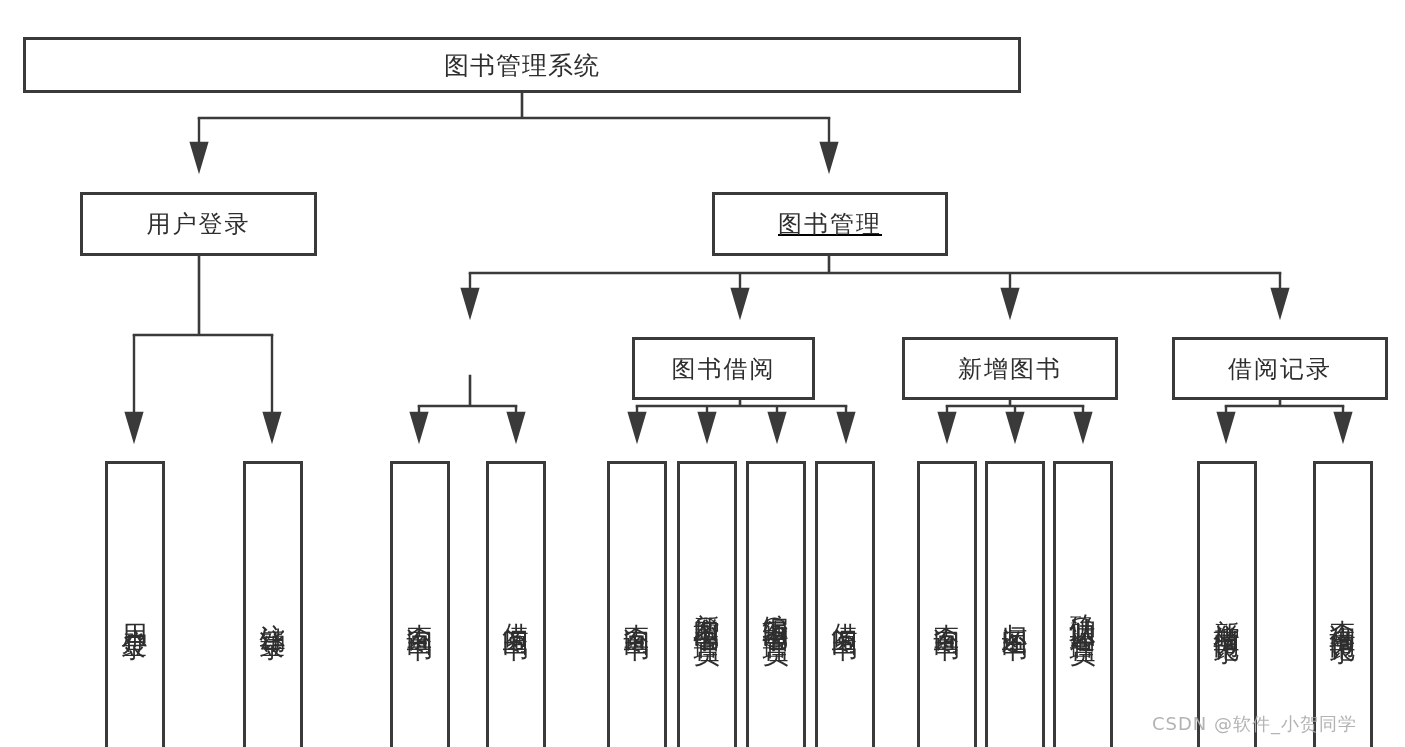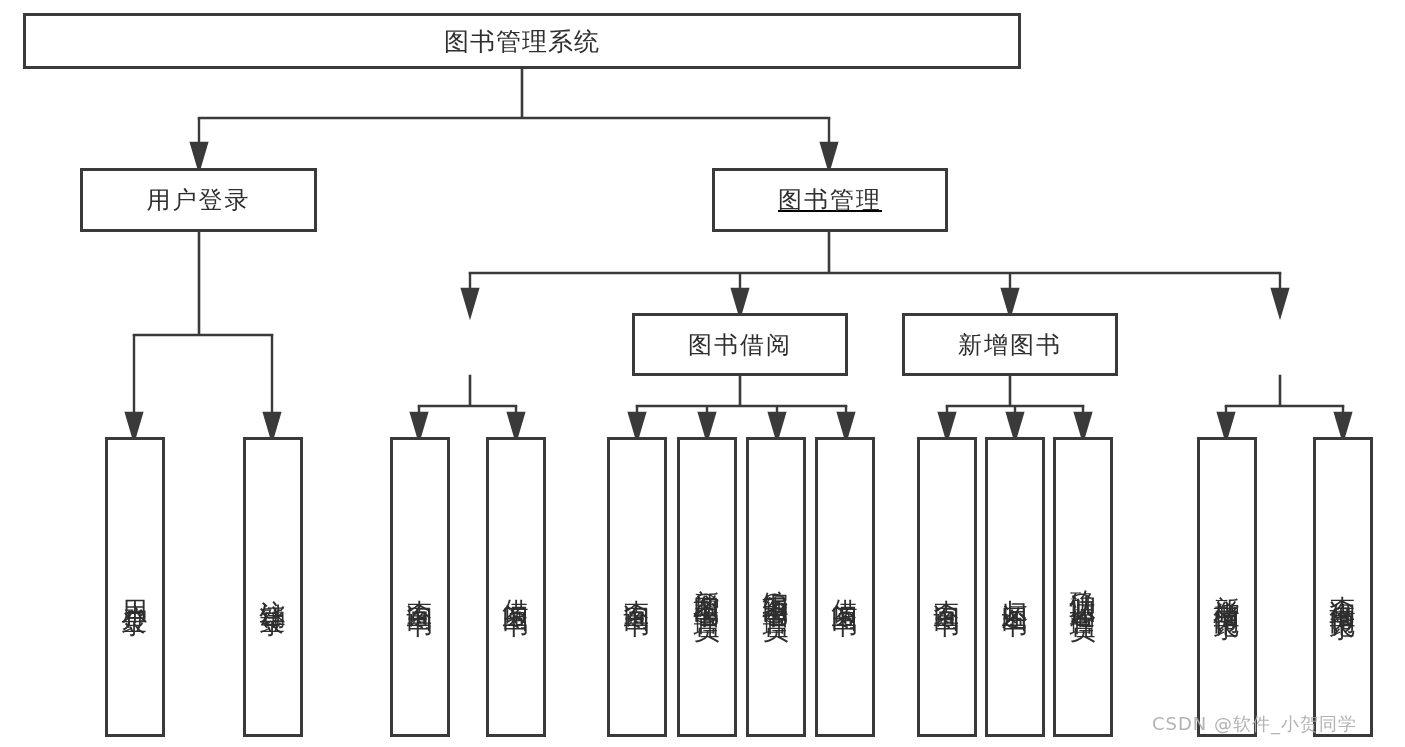--- a/index.html
+++ b/index.html
@@ -21,20 +21,21 @@
     width: 1405px; height: 747px;
   }
   .box {
     position: absolute;
     background: #ffffff;
     border: 3px solid #3a3a3a;
     box-sizing: border-box;
     display: flex;
     align-items: center;
     justify-content: center;
+    margin-top: 24px;
   }
   .hlabel {
     font-size: 24px;
     color: #2e2e2e;
     letter-spacing: 2px;
     white-space: nowrap;
     line-height: 1;
   }
   .root-box .hlabel { font-size: 25px; letter-spacing: 1px; }
   .vlabel {
@@ -48,21 +49,21 @@
   }
   
   .root-box { left: 23px; top: 13px; width: 998px; height: 56px; }
   
   .l1 { top: 168px; height: 64px; }
   .n-user  { left: 80px;  width: 237px; }
   .n-book  { left: 712px; width: 236px; text-decoration: underline; }
   
   .l2 { top: 313px; height: 63px; }
   .n-newbooks { left: 362px;  width: 217px; }
-  .n-borrow   { left: 632px;  width: 216px; }
+  .n-borrow   { left: 632px;  width: 183px; }
   .n-current  { left: 902px;  width: 216px; }
   .n-records  { left: 1172px; width: 216px; }
   
   .leaf { top: 437px; height: 300px; width: 60px; }
   .lf1  { left: 105px; }
   .lf2  { left: 243px; }
   .lf3  { left: 390px; }
   .lf4  { left: 486px; }
   .lf5  { left: 607px; }
   .lf6  { left: 677px; }
@@ -138,20 +139,23 @@
   <div class="box l1 n-book">
     <span class="hlabel">图书管理</span>
   </div>
 
   <div class="box l2 n-borrow">
     <span class="hlabel">图书借阅</span>
   </div>
   <div class="box l2 n-current">
     <span class="hlabel">新增图书</span>
   </div>
+  <div class="box l2 n-records">
+    <span class="hlabel">借阅记录</span>
+  </div>
 
   <div class="box leaf lf1">
     <span class="vlabel">用户登录</span>
   </div>
   <div class="box leaf lf2">
     <span class="vlabel">注销登录</span>
   </div>
   <div class="box leaf lf3">
     <span class="vlabel">查询图书</span>
   </div>

